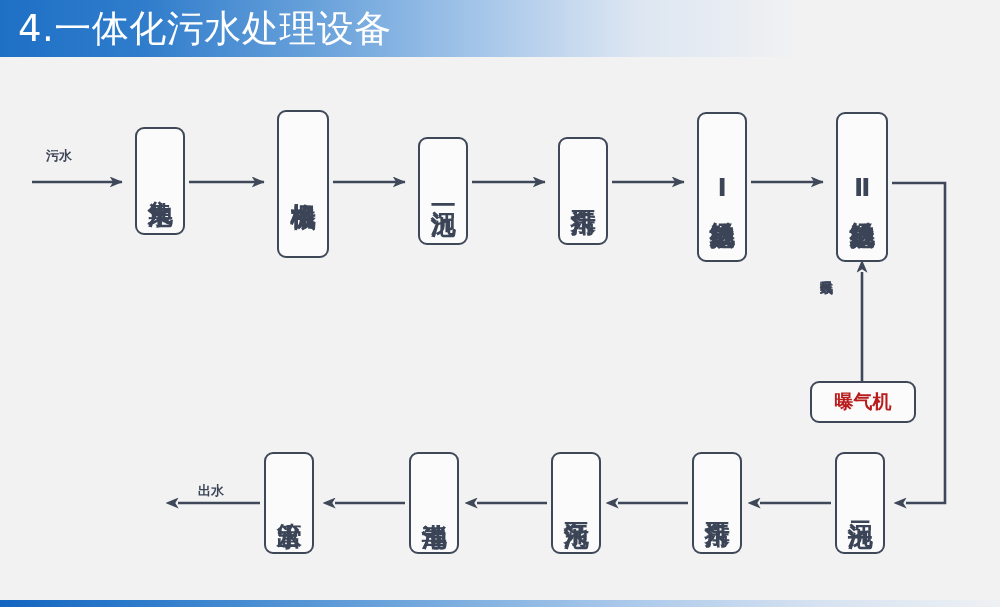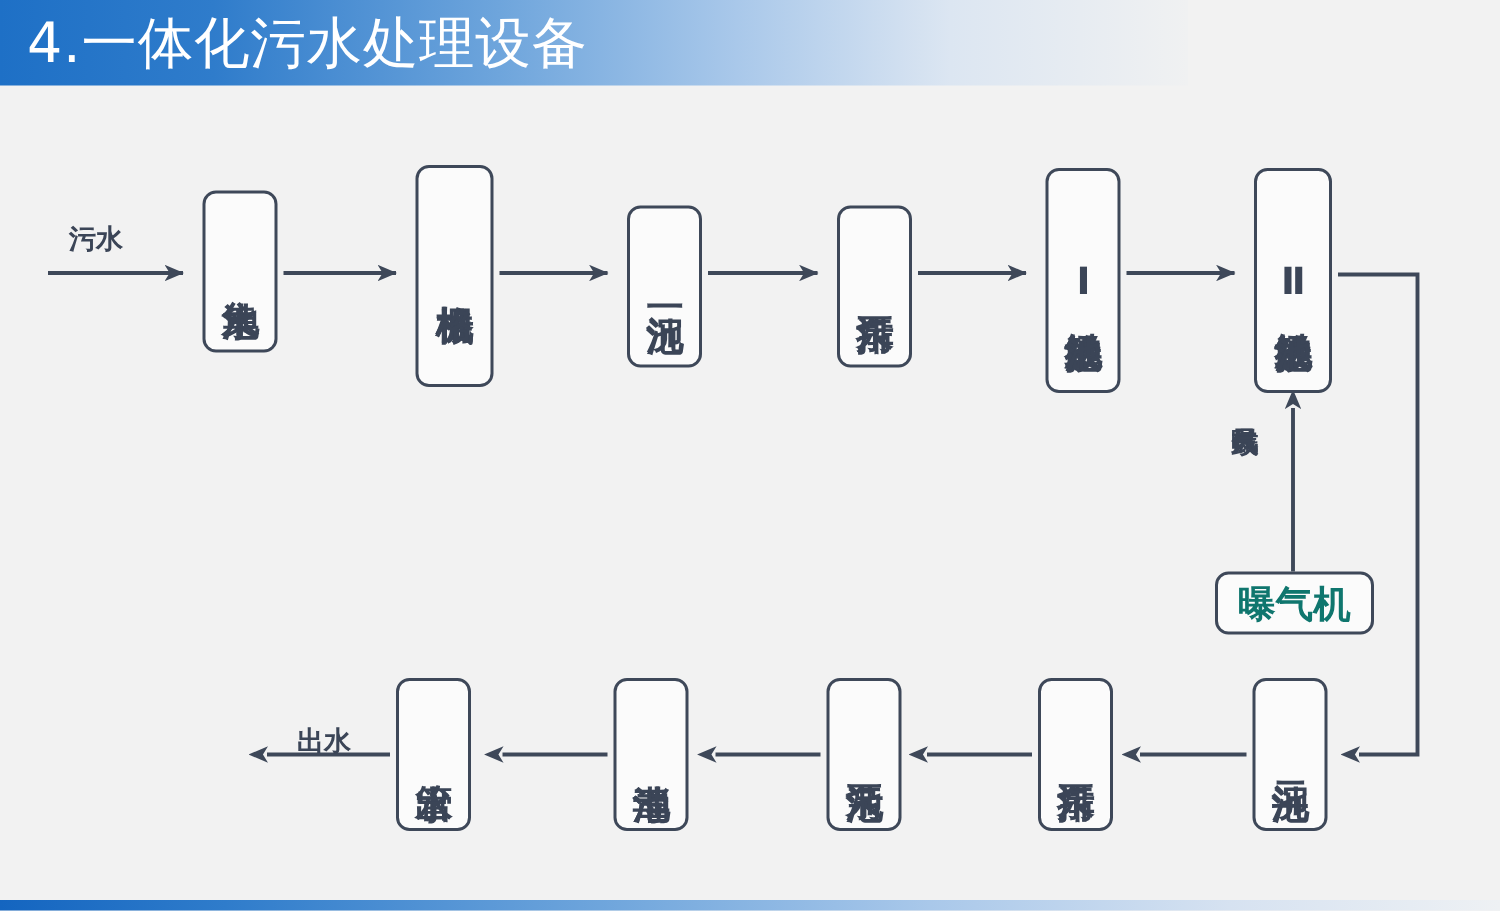--- a/index.html
+++ b/index.html
@@ -53,31 +53,31 @@
     text-orientation:upright;
     font-size:25px;
     line-height:1.02;
     color:#3b4557;
     font-weight:700;
     letter-spacing:0px;
     white-space:nowrap;
     font-family:"DejaVu Sans","Liberation Sans",sans-serif;
   }
   .hlabel{
-    font-size:25px;
-    color:#0f766e;
+    font-size:19px;
+    color:#b91c1c;
     font-weight:700;
     white-space:nowrap;
     font-family:"DejaVu Sans","Liberation Sans",sans-serif;
   }
 
   
   .ftext{
     position:absolute;
-    font-size:18px;
+    font-size:13px;
     color:#3b4557;
     font-weight:700;
     white-space:nowrap;
     font-family:"DejaVu Sans","Liberation Sans",sans-serif;
   }
   .ftext.vert{
     writing-mode:vertical-rl;
     text-orientation:upright;
     line-height:1.0;
   }

